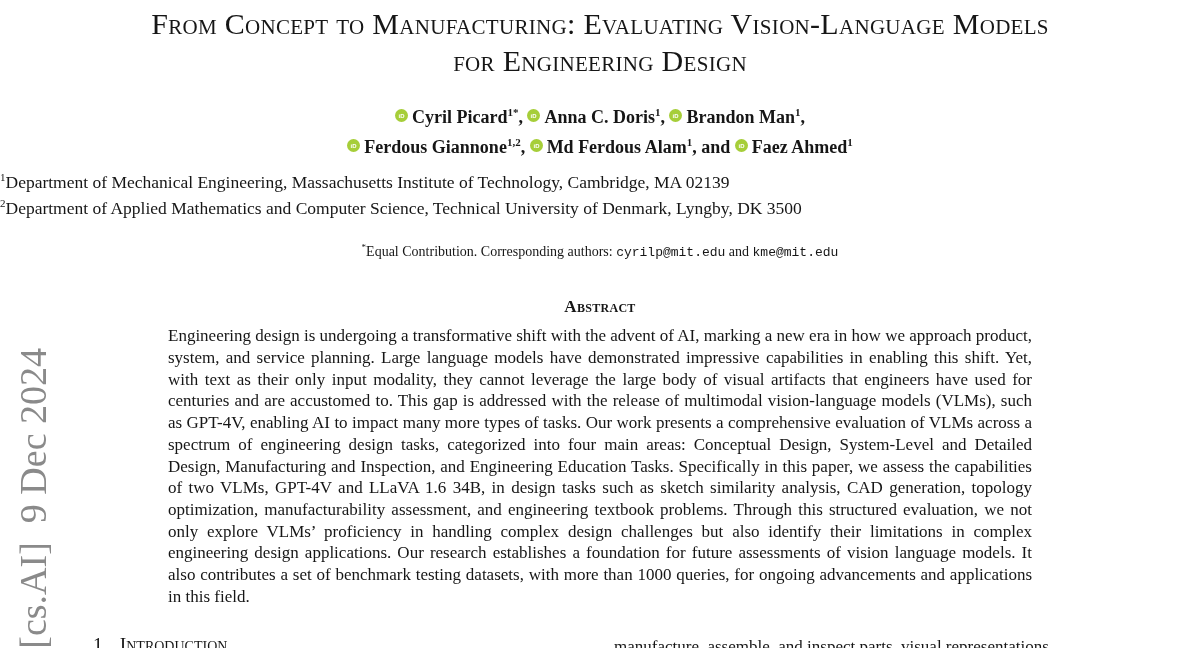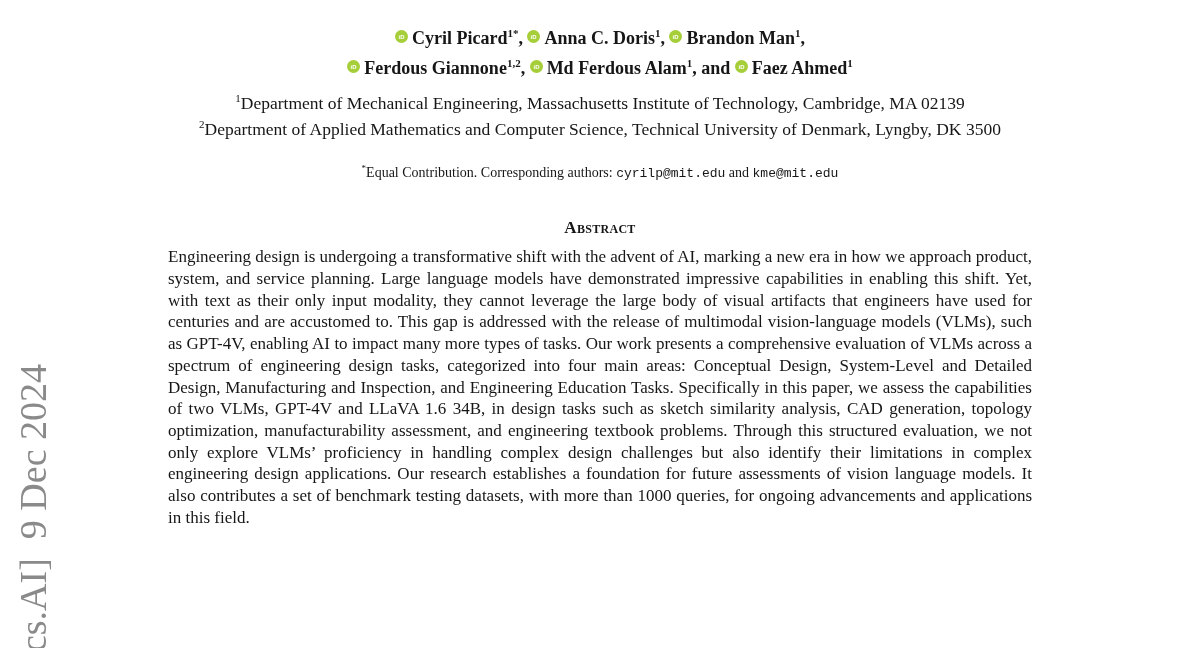--- a/index.html
+++ b/index.html
@@ -19,21 +19,21 @@
     margin-top: 5px; text-align: center;
     font-variant: small-caps; font-weight: normal;
     font-size: 30px; line-height: 37px; letter-spacing: 0.3px;
   }
 
   .authors { margin-top: 21px; text-align: center; font-weight: bold; font-size: 18px; line-height: 25px; }
   .author { white-space: nowrap; }
   .orcid { display: inline-block; width: 13px; height: 13px; vertical-align: 1px; margin-right: 4px; }
   .authors sup { font-size: 11px; font-weight: bold; }
 
-  .affiliations { margin-top: 7px; text-align: center; font-size: 17.5px; line-height: 21.5px; }
+  .affiliations { margin-top: 7px; font-size: 17.5px; line-height: 21.5px; }
   .affiliations sup { font-size: 11px; }
 
   .footnote { margin-top: 18px; text-align: center; font-size: 14px; line-height: 18px; }
   .footnote sup { font-size: 9px; }
   .email { font-family: "Liberation Mono", monospace; font-size: 13px; }
 
   .abstract-heading {
     margin-top: 36px; text-align: center;
     font-variant: small-caps; font-weight: bold; font-size: 17px; letter-spacing: 0.3px;
   }
@@ -48,20 +48,21 @@
   .sec-num { margin-right: 17px; }
   .col-right { position: absolute; left: 614px; top: 2px; width: 492px; font-size: 17px; line-height: 21.7px; }
 </style>
 </head>
 <body>
 
 <div class="page">
 
   <div class="watermark">[cs.AI]  9 Dec 2024</div>
 
+  <h1 class="title"><span>From Concept to Manufacturing: Evaluating Vision-Language Models</span><br><span>for Engineering Design</span></h1>
 
   <div class="authors">
     <div>
       <span class="author"><span class="orcid"><svg viewBox="0 0 24 24" width="13" height="13">
               <circle cx="12" cy="12" r="12" fill="#A6CE39"></circle>
               <text x="12" y="16.5" text-anchor="middle" font-size="11" font-family="Liberation Sans, sans-serif" fill="#ffffff">iD</text>
             </svg></span><span>Cyril Picard</span><sup>1*</sup><span>,</span></span>
       <span class="author"><span class="orcid"><svg viewBox="0 0 24 24" width="13" height="13">
               <circle cx="12" cy="12" r="12" fill="#A6CE39"></circle>
               <text x="12" y="16.5" text-anchor="middle" font-size="11" font-family="Liberation Sans, sans-serif" fill="#ffffff">iD</text>

